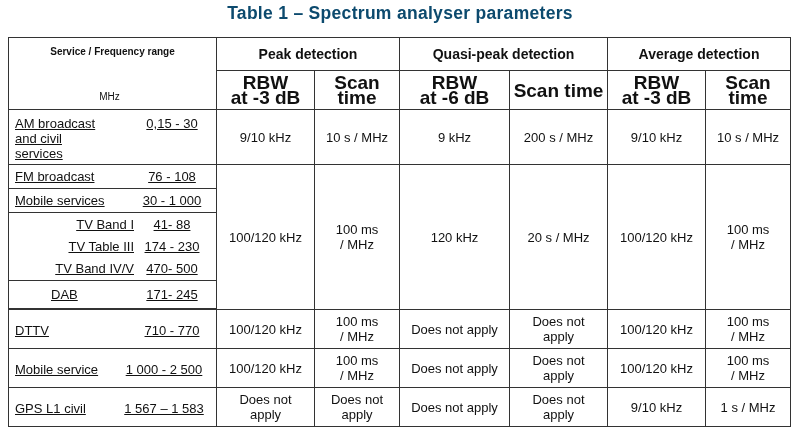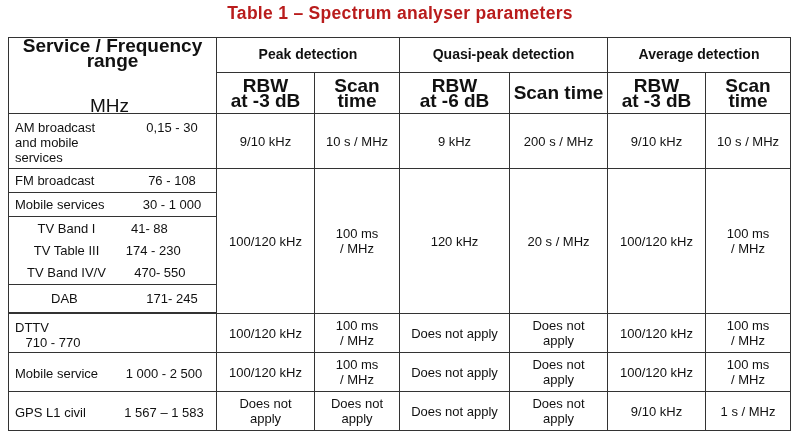--- a/index.html
+++ b/index.html
@@ -2,47 +2,47 @@
 <html><head>
   <meta charset="utf-8">
   <style>
     html, body { margin: 0; padding: 0; background: #ffffff; }
     body {
       width: 800px; height: 440px; position: relative; overflow: hidden;
       font-family: "Liberation Sans", "DejaVu Sans", sans-serif; color: #111;
     }
     .title {
       position: absolute; left: 0; top: 3px; width: 800px; text-align: center;
-      font-weight: bold; font-size: 17.5px; letter-spacing: 0.3px; color: #b91c1c;
+      font-weight: bold; font-size: 17.5px; letter-spacing: 0.3px; color: #0c4a6e;
     }
     table.spec {
       position: absolute; left: 8px; top: 37px;
       border-collapse: collapse; table-layout: fixed; width: 782px;
       font-size: 13px; line-height: 15px;
     }
     table.spec td, table.spec th {
       border: 1.6px solid #333; padding: 0; vertical-align: middle; text-align: center;
     }
     th { font-weight: bold; }
     th.grp { height: 32px; font-size: 14px; }
     th.sub { height: 38px; font-size: 19px; }
-    th.svc-h { font-size: 19px; text-align: left; vertical-align: top; padding: 6px 0 0 6px; }
+    th.svc-h { font-size: 10px; text-align: left; vertical-align: top; padding: 6px 0 0 6px; }
     .svc-h .mhz { display: block; text-align: center; font-weight: normal; margin-top: 30px; padding-right: 6px; }
-    td.svc { text-align: left; vertical-align: top; padding: 0; }
+    td.svc { text-align: left; vertical-align: top; padding: 0; text-decoration: underline; }
     .svcrow { display: flex; justify-content: space-between; padding: 0 6px; }
     .svcname { text-align: left; }
     .svcfreq { width: 76px; text-align: center; flex-shrink: 0; }
     td.topval { vertical-align: top; padding-top: 4px; }
     .r-am td { height: 54px; }
     .r-fm td.svc { height: 23px; }
     .r-mob td.svc { height: 23px; }
     .r-tv td.svc { height: 67px; }
     .r-dab td.svc { height: 27px; }
     .r-b td { height: 38px; }
-    .tvline { display: flex; justify-content: center; padding: 0 6px; height: 22px; line-height: 22px; gap: 16px; }
+    .tvline { display: flex; justify-content: flex-end; padding: 0 6px; height: 22px; line-height: 22px; }
   </style>
 </head>
 <body>
 
 <div class="title">Table 1 – Spectrum analyser parameters</div>
 
 <table class="spec">
   <colgroup>
     <col style="width:208px">
       <col style="width:98px">
@@ -67,21 +67,21 @@
     <th class="sub">Scan time</th>
     <th class="sub"><span>RBW</span><br><span>at -6 dB</span></th>
     <th class="sub">Scan time</th>
     <th class="sub"><span>RBW</span><br><span>at -3 dB</span></th>
     <th class="sub">Scan time</th>
   </tr>
 
   <tr class="r-am">
     <td class="svc">
       <div class="svcrow" style="padding-top:3px;">
-        <span class="svcname"><span>AM broadcast</span><br><span>and mobile</span><br><span>services</span></span>
+        <span class="svcname"><span>AM broadcast</span><br><span>and civil</span><br><span>services</span></span>
         <span class="svcfreq">0,15 - 30</span>
       </div>
     </td>
     <td class="topval">9/10 kHz</td>
     <td class="topval">10 s / MHz</td>
     <td class="topval">9 kHz</td>
     <td class="topval">200 s / MHz</td>
     <td class="topval">9/10 kHz</td>
     <td class="topval">10 s / MHz</td>
   </tr>
@@ -115,41 +115,41 @@
       <div class="tvline">
         <span class="svcname">TV Band I</span>
         <span class="svcfreq">41- 88</span>
       </div>
       <div class="tvline">
         <span class="svcname">TV Table III</span>
         <span class="svcfreq">174 - 230</span>
       </div>
       <div class="tvline">
         <span class="svcname">TV Band IV/V</span>
-        <span class="svcfreq">470- 550</span>
+        <span class="svcfreq">470- 500</span>
       </div>
     </td>
   </tr>
 
   <tr class="r-dab">
     <td class="svc">
       <div class="svcrow" style="line-height:27px;margin-left:36px;">
         <span class="svcname">DAB</span>
         <span class="svcfreq">171- 245</span>
       </div>
     </td>
   </tr>
 
   <tr style="height:0;">
     <td style="border:none;height:0;padding:0;"></td>
   </tr>
 
   <tr class="r-b">
     <td class="svc">
-      <div class="svcrow" style="padding-top:3px;flex-direction:column;">
+      <div class="svcrow" style="padding-top:3px;">
         <span class="svcname">DTTV</span>
         <span class="svcfreq">710 - 770</span>
       </div>
     </td>
     <td>100/120  kHz</td>
     <td><span>100 ms</span><br><span>/ MHz</span></td>
     <td>Does not apply</td>
     <td><span>Does not</span><br><span>apply</span></td>
     <td>100/120  kHz</td>
     <td><span>100 ms</span><br><span>/ MHz</span></td>

